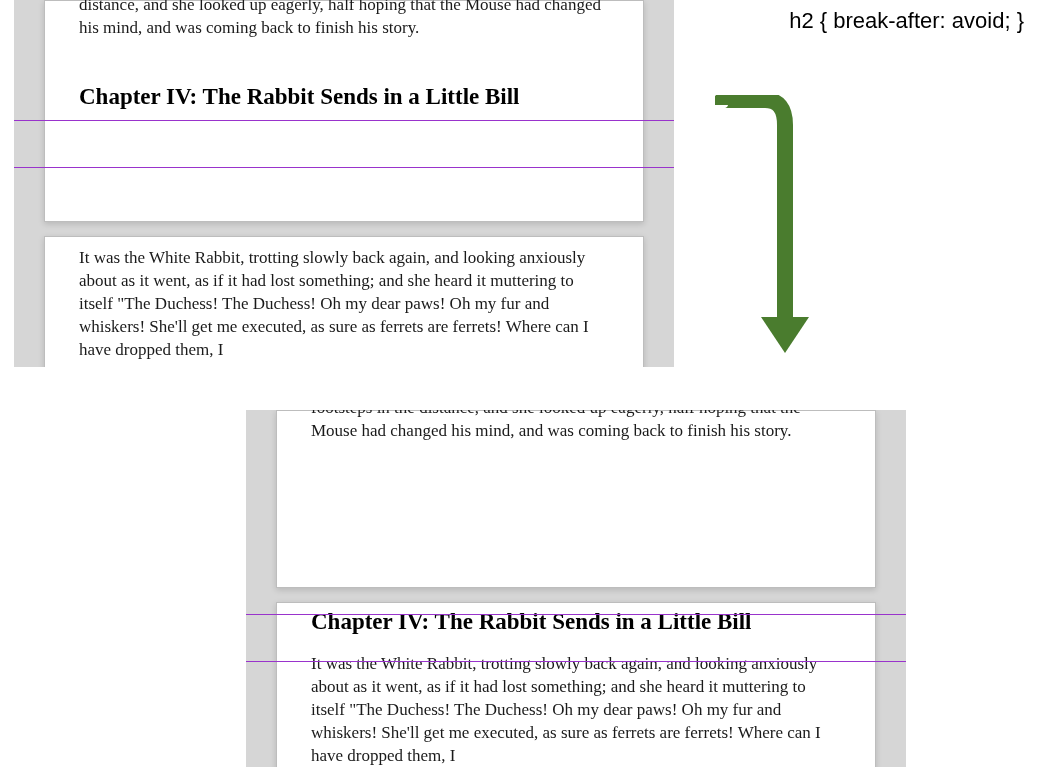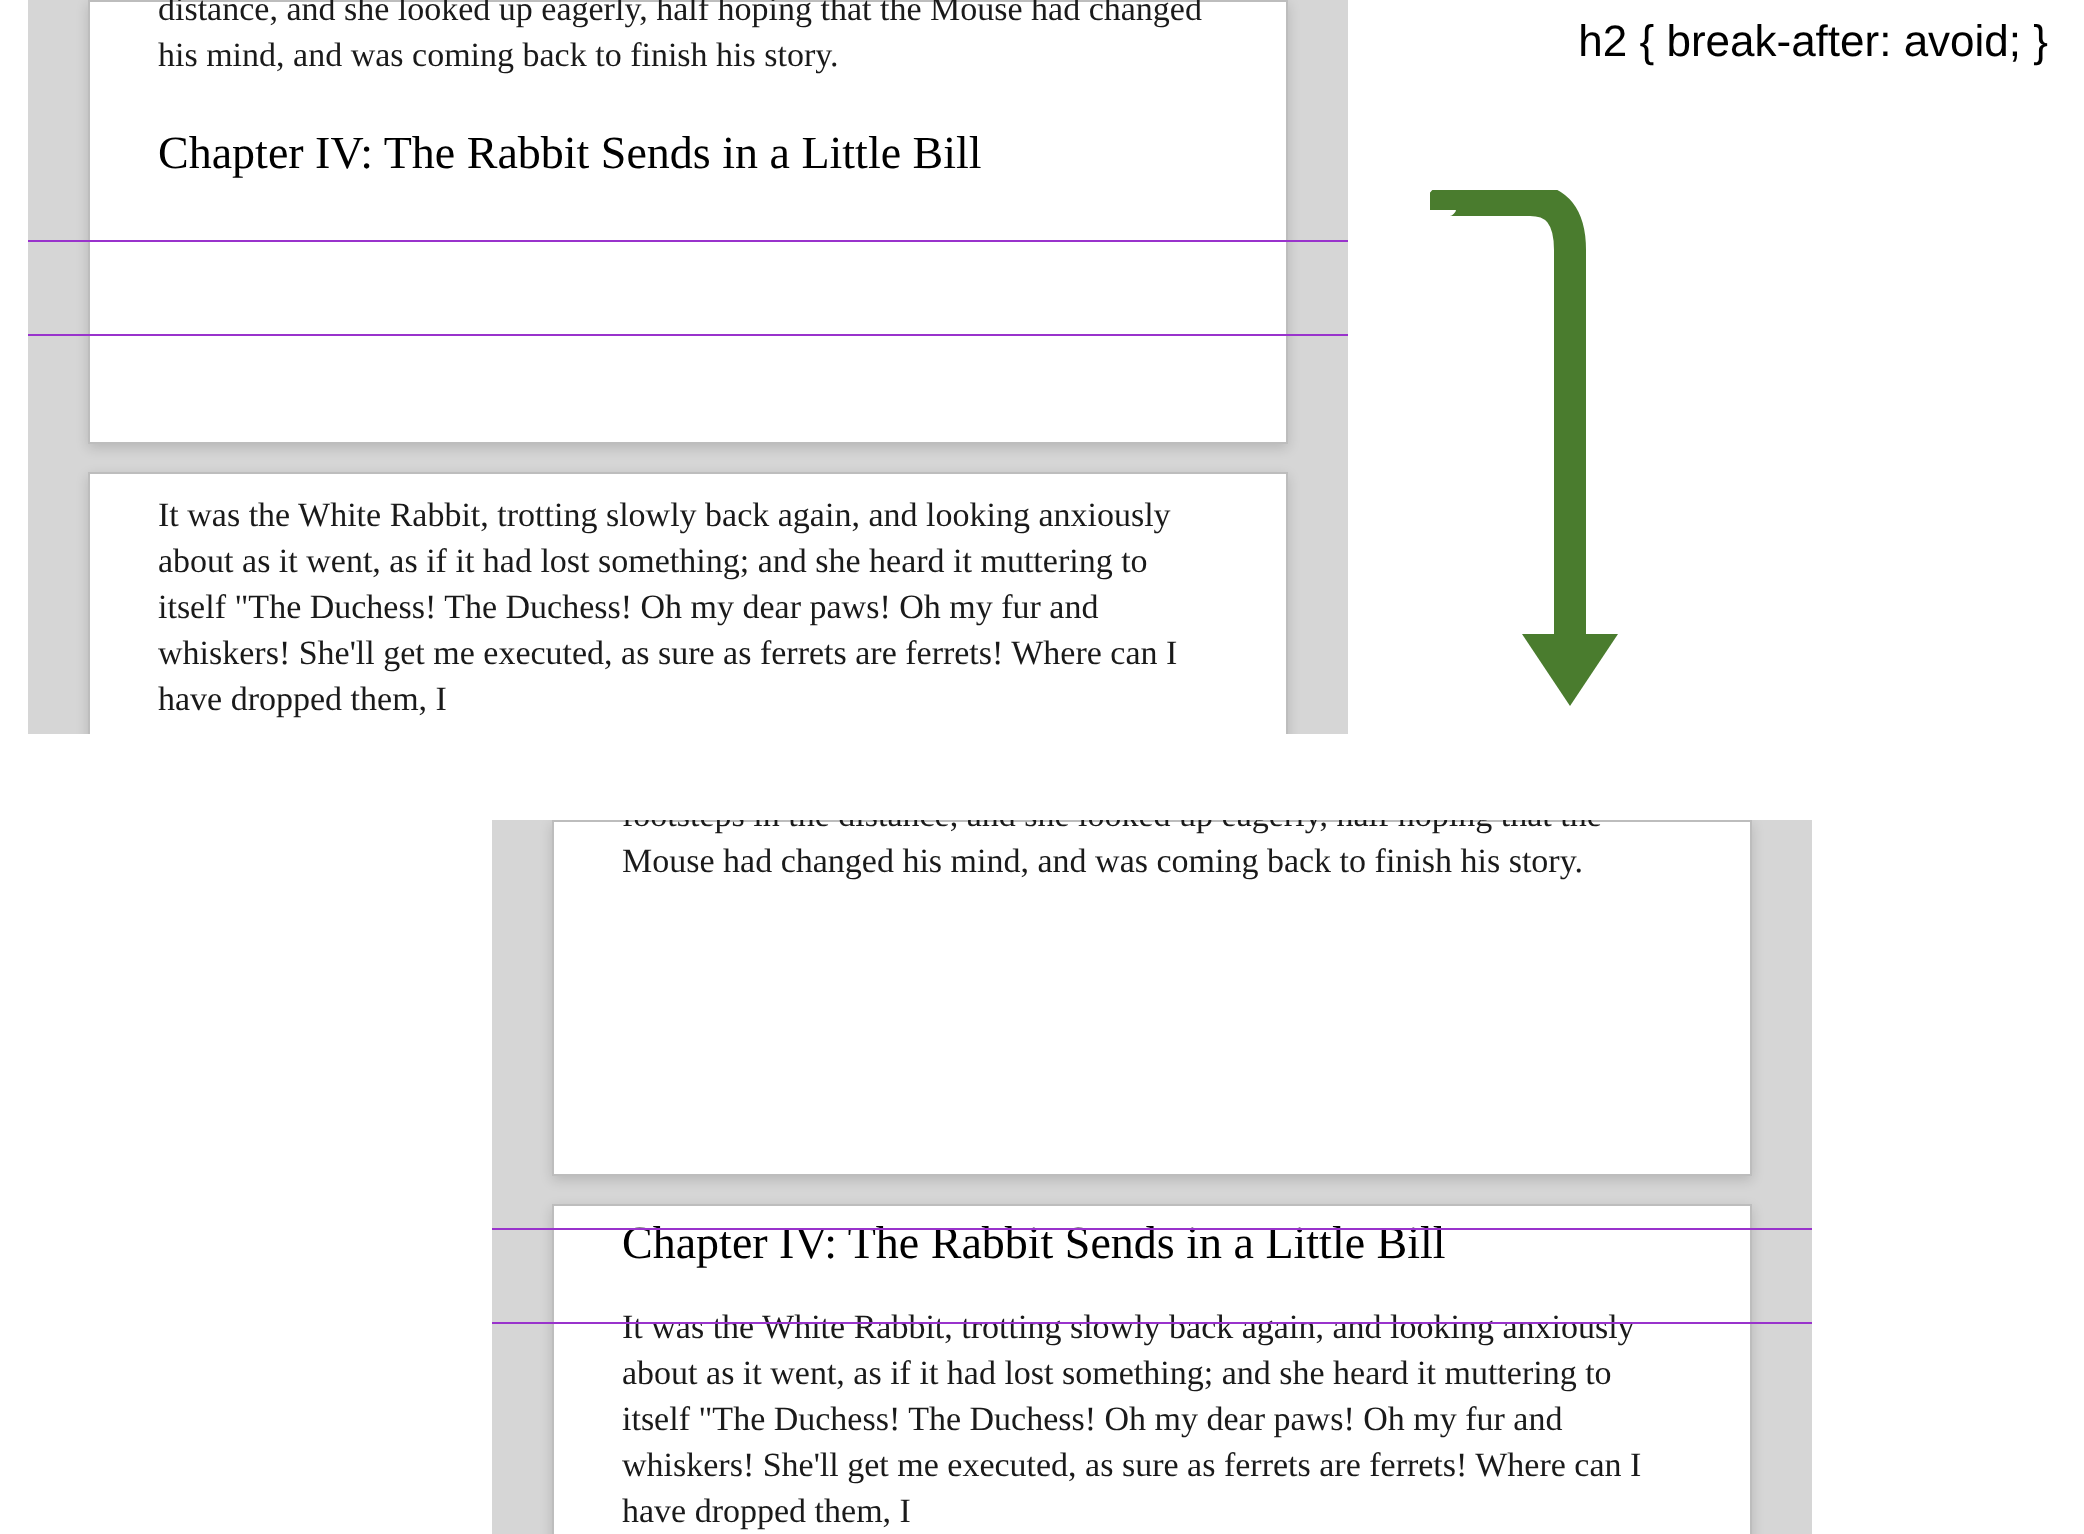--- a/index.html
+++ b/index.html
@@ -54,23 +54,23 @@
     }
     .page-gap { height: 14px; }
     .para {
       font-size: 17px;
       line-height: 1.35;
       color: #1a1a1a;
       margin: 10px 0;
     }
     .chapter-heading {
       font-size: 23px;
-      font-weight: normal;
+      font-weight: bold;
       color: #000;
-      margin: 24px 0 18px 0;
+      margin: 44px 0 18px 0;
       font-family: Georgia, 'Times New Roman', serif;
     }
     .highlight-box {
       position: absolute;
       border: 1.5px solid #9933cc;
       background: transparent;
       pointer-events: none;
     }
     
     .clip-top-1 { margin-top: -30px; }

